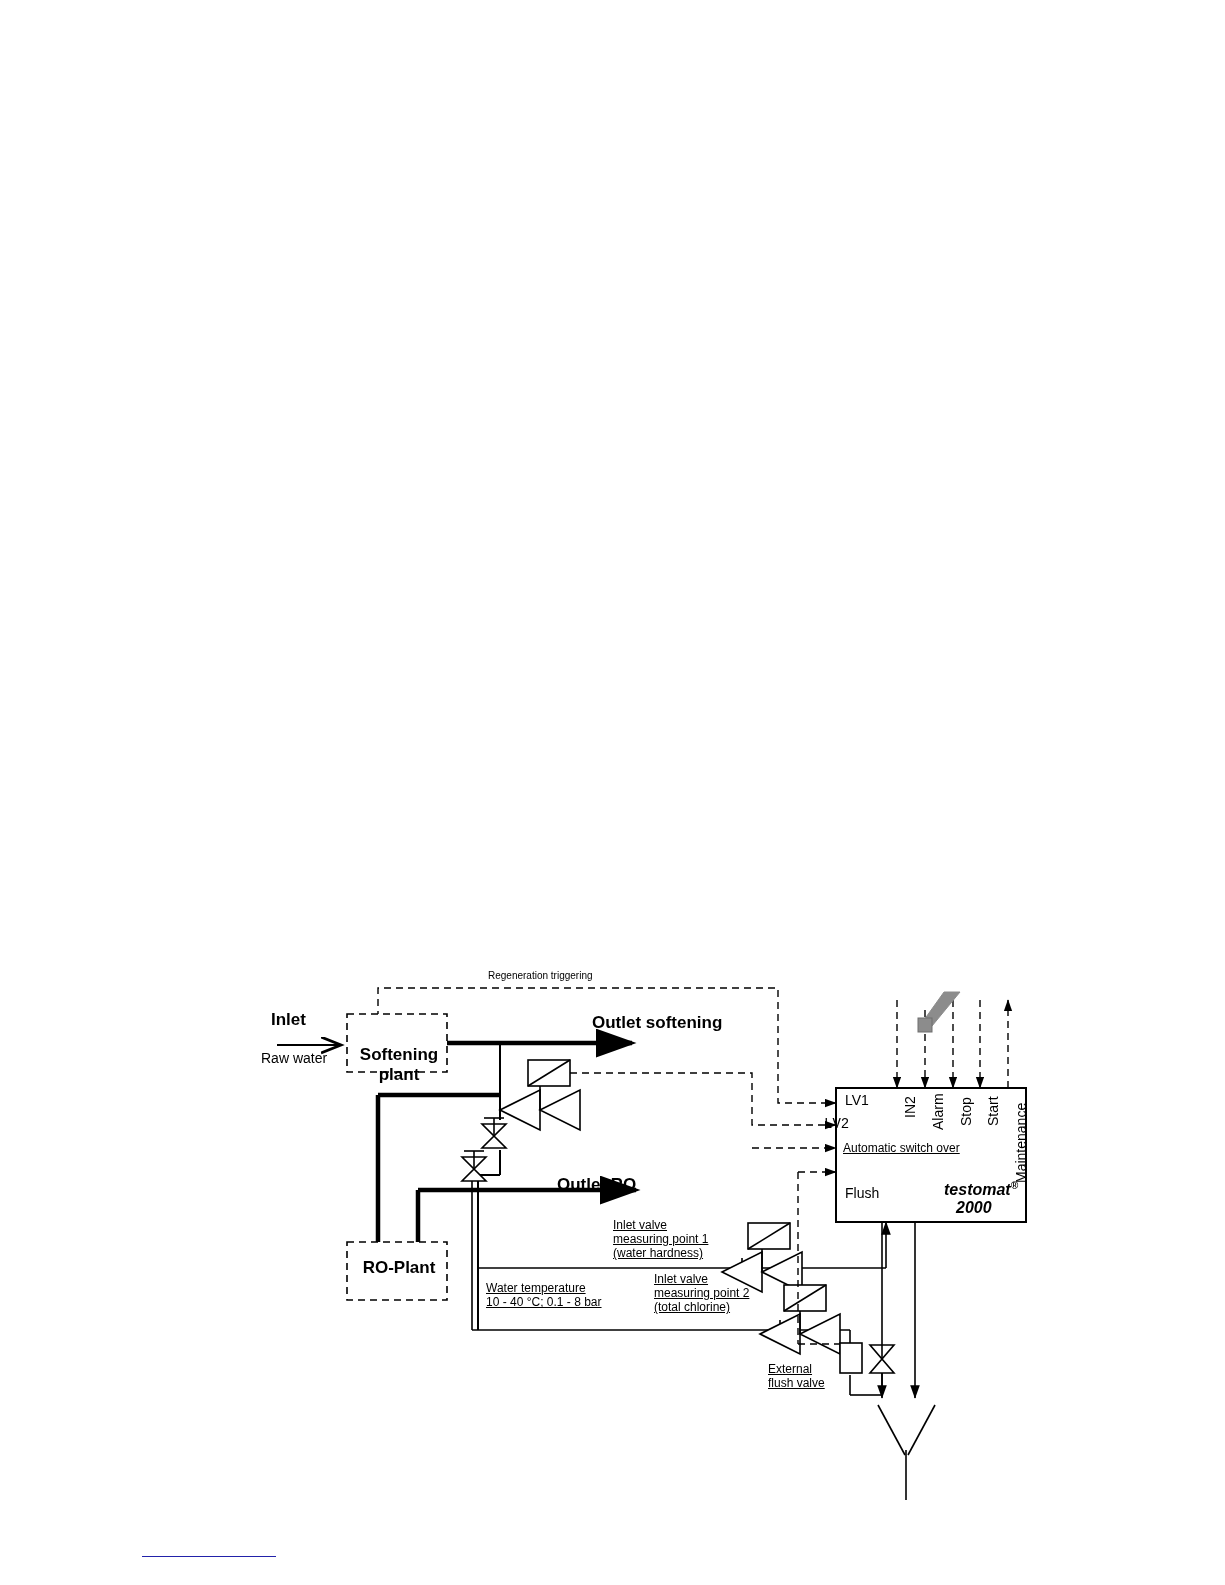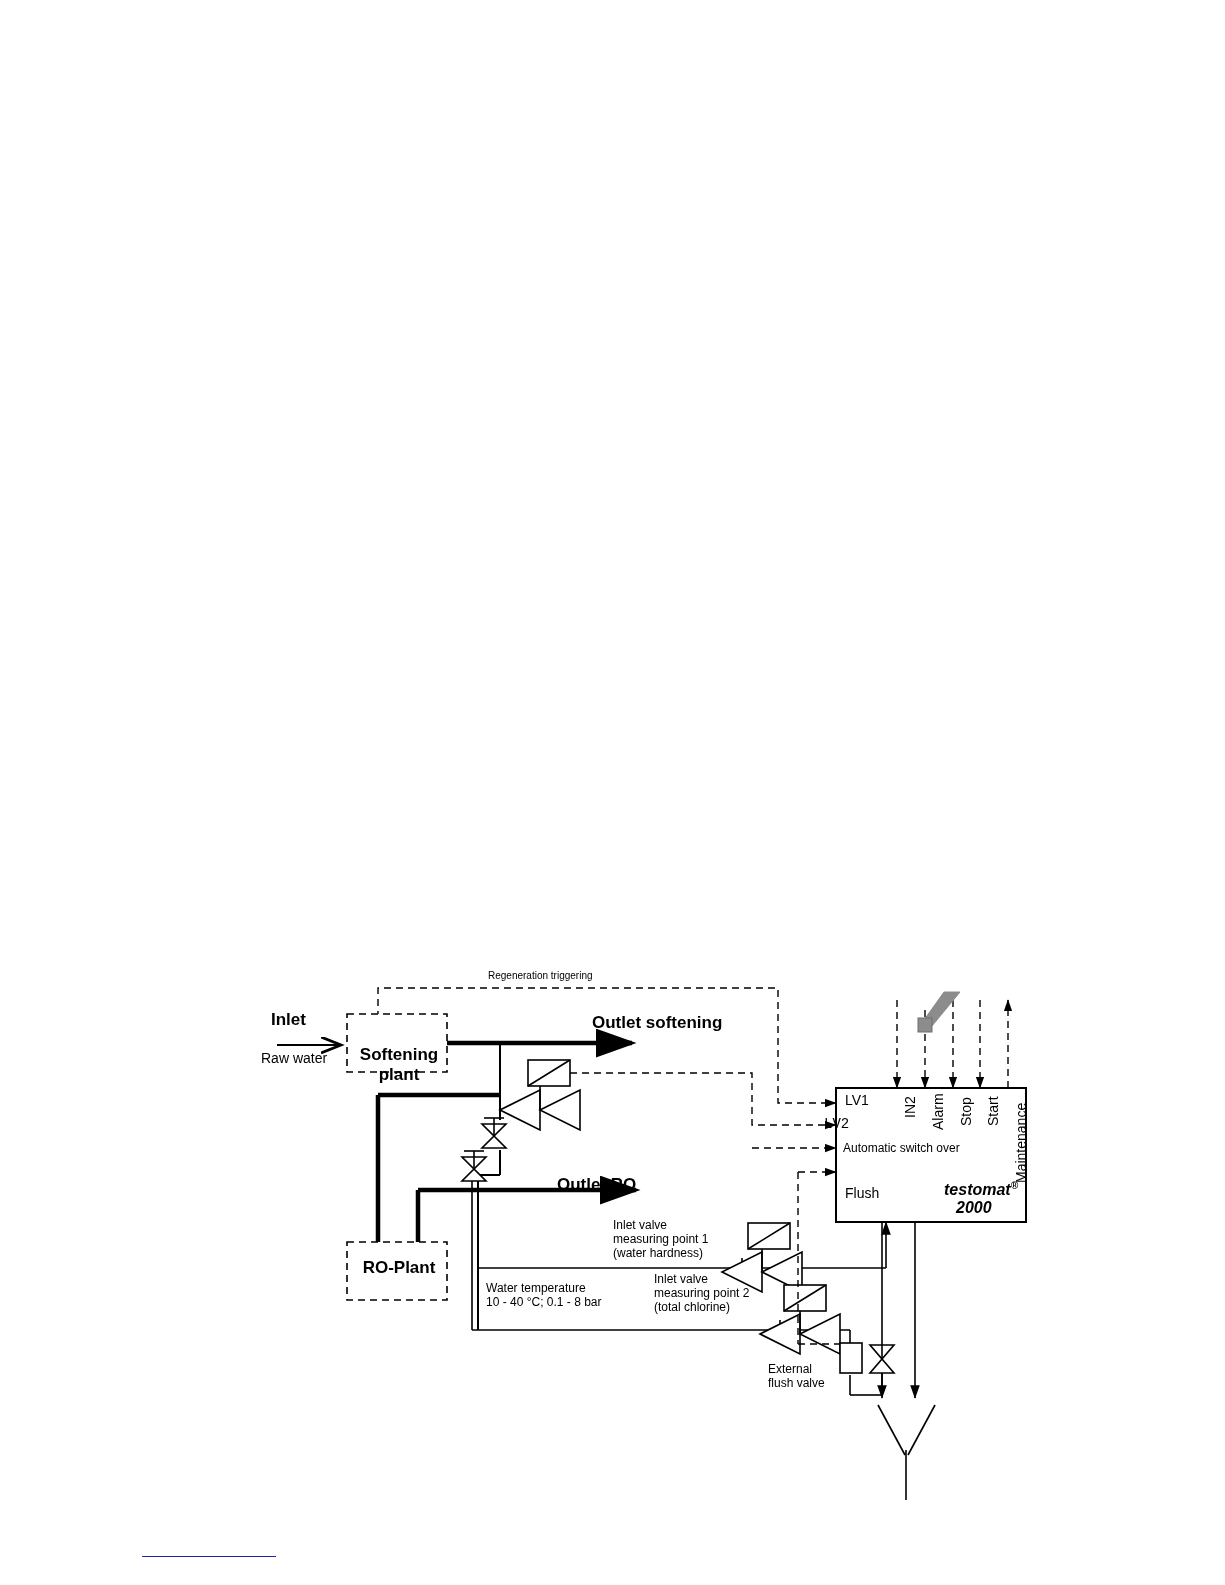--- a/index.html
+++ b/index.html
@@ -37,20 +37,21 @@
   }
   .italic-bold {
     font-style: italic;
     font-weight: bold;
   }
   .tiny {
     font-size: 10px;
   }
   .sm {
     font-size: 12px;
+    text-decoration: underline;
   }
   .md {
     font-size: 14px;
   }
   .lg {
     font-size: 17px;
   }
   .underline-link {
     position: absolute;
     border-bottom: 1px solid #2222aa;

